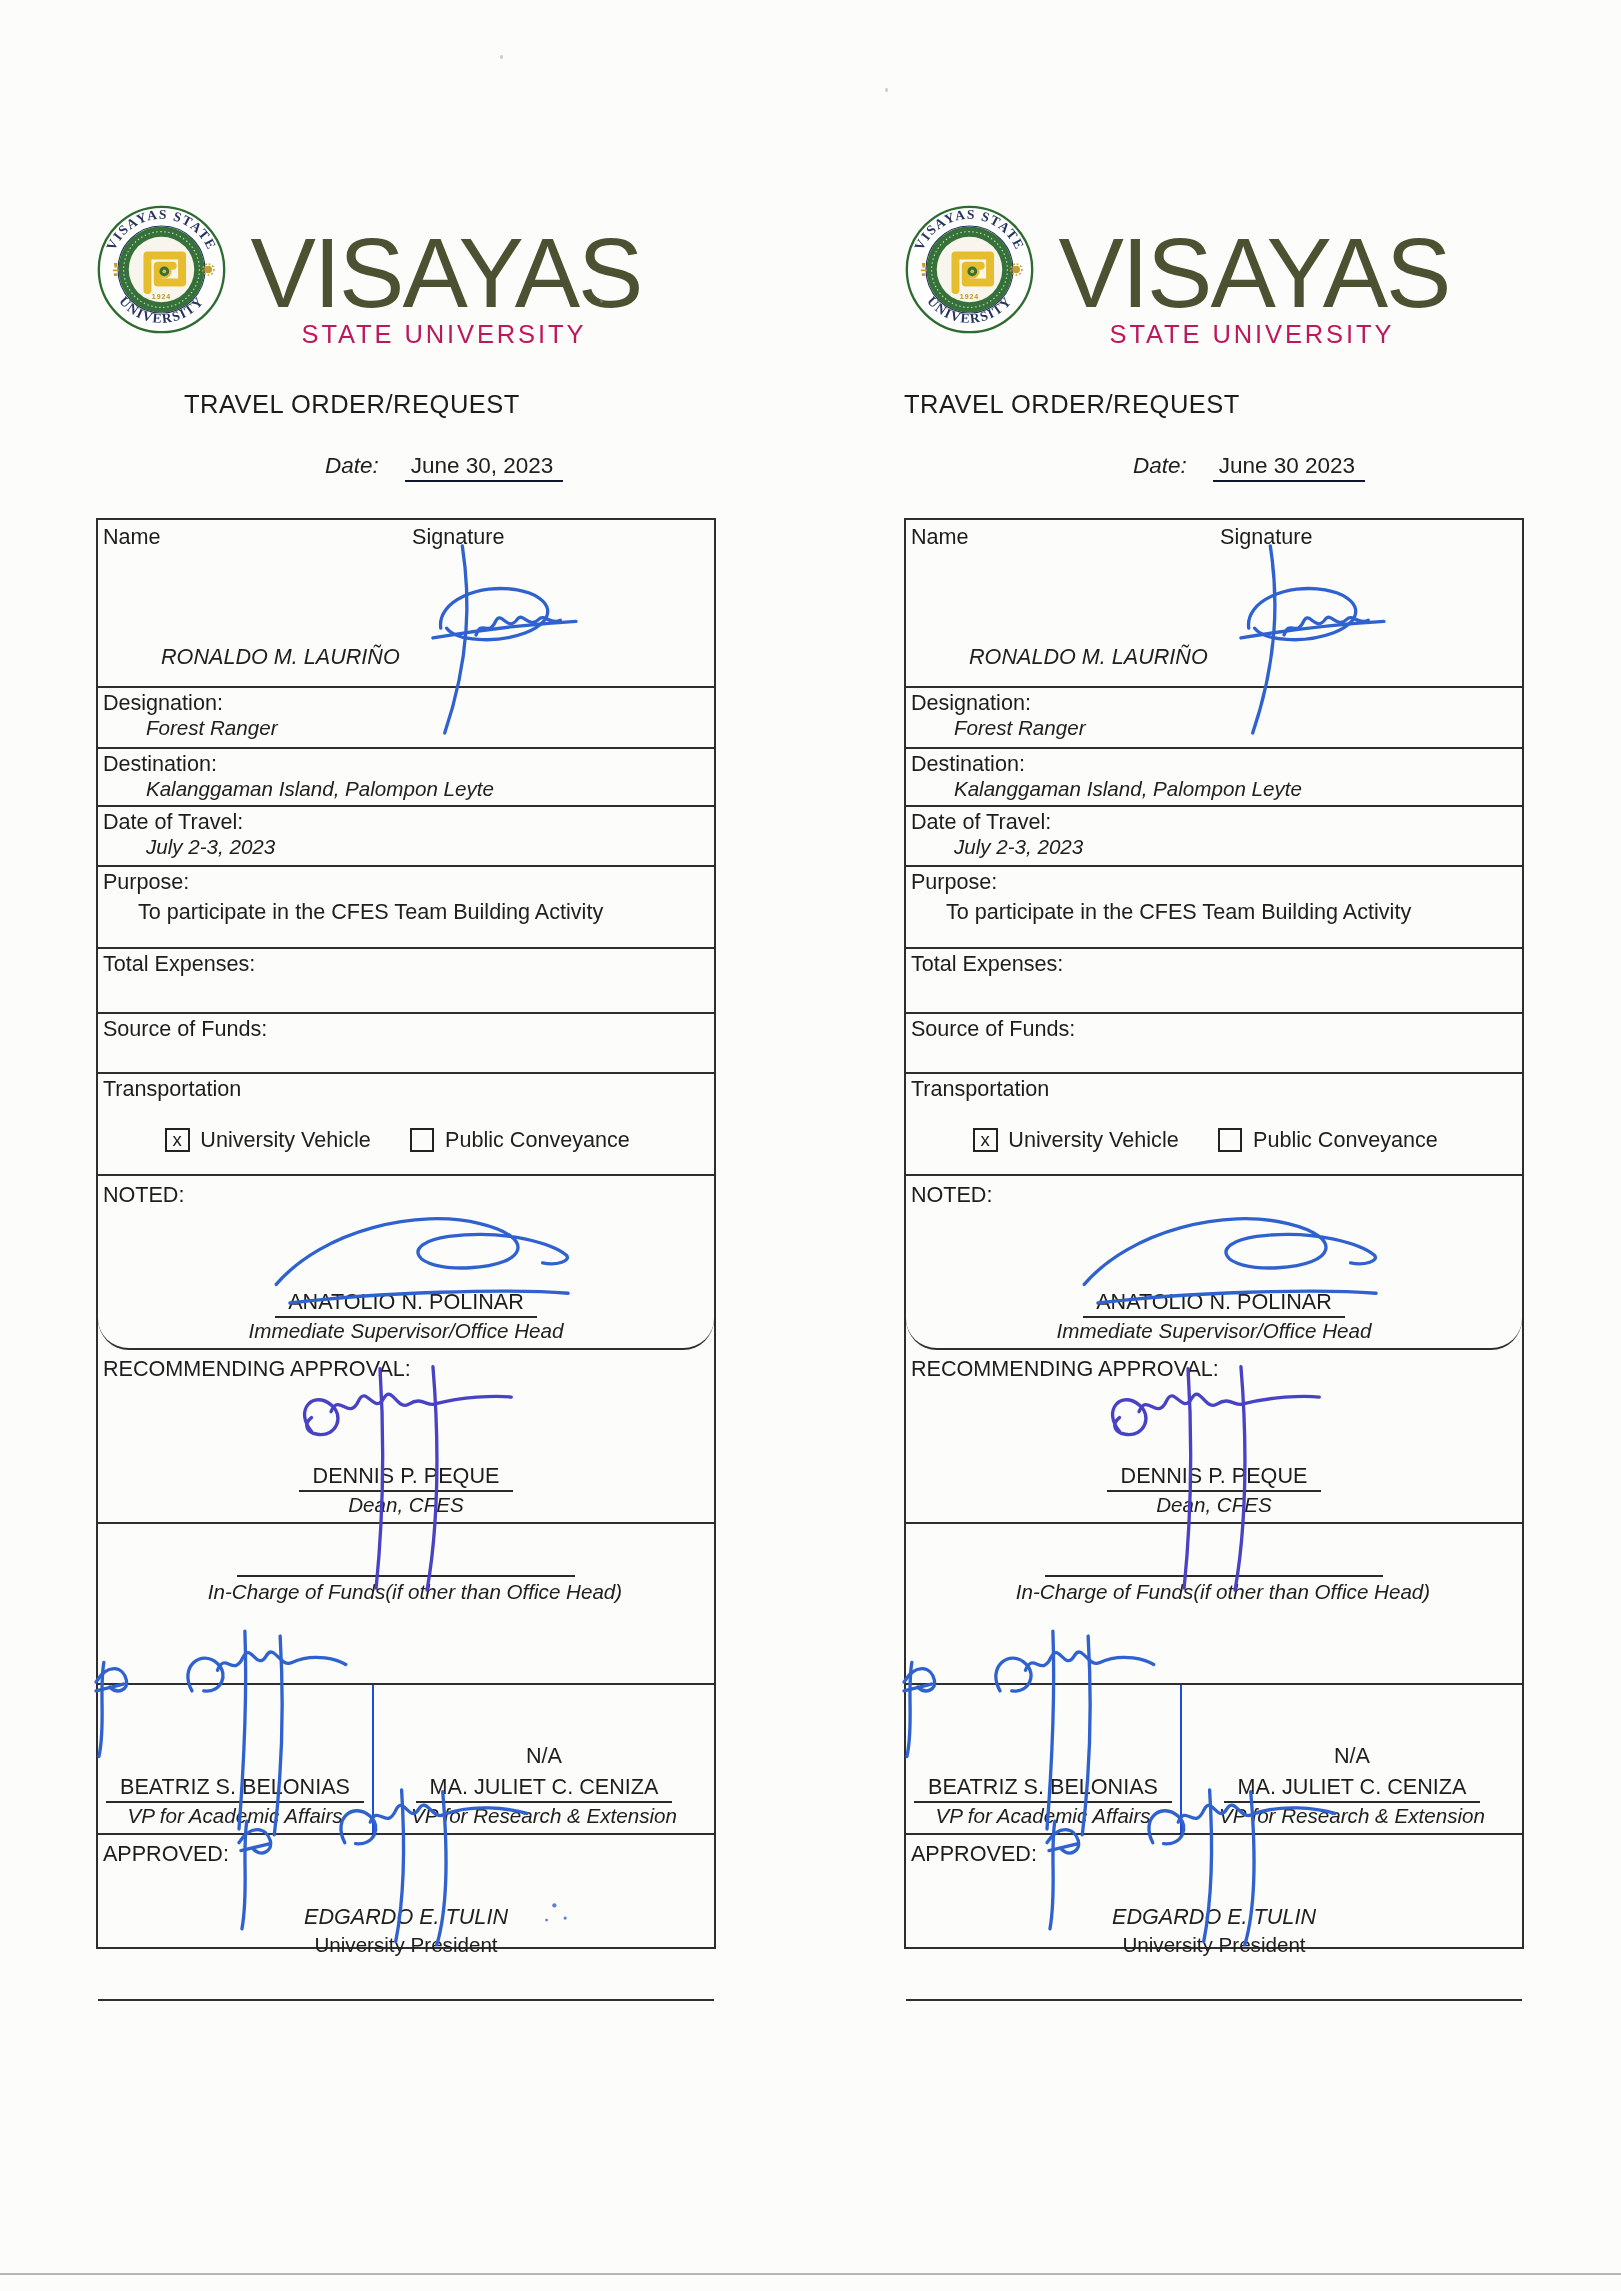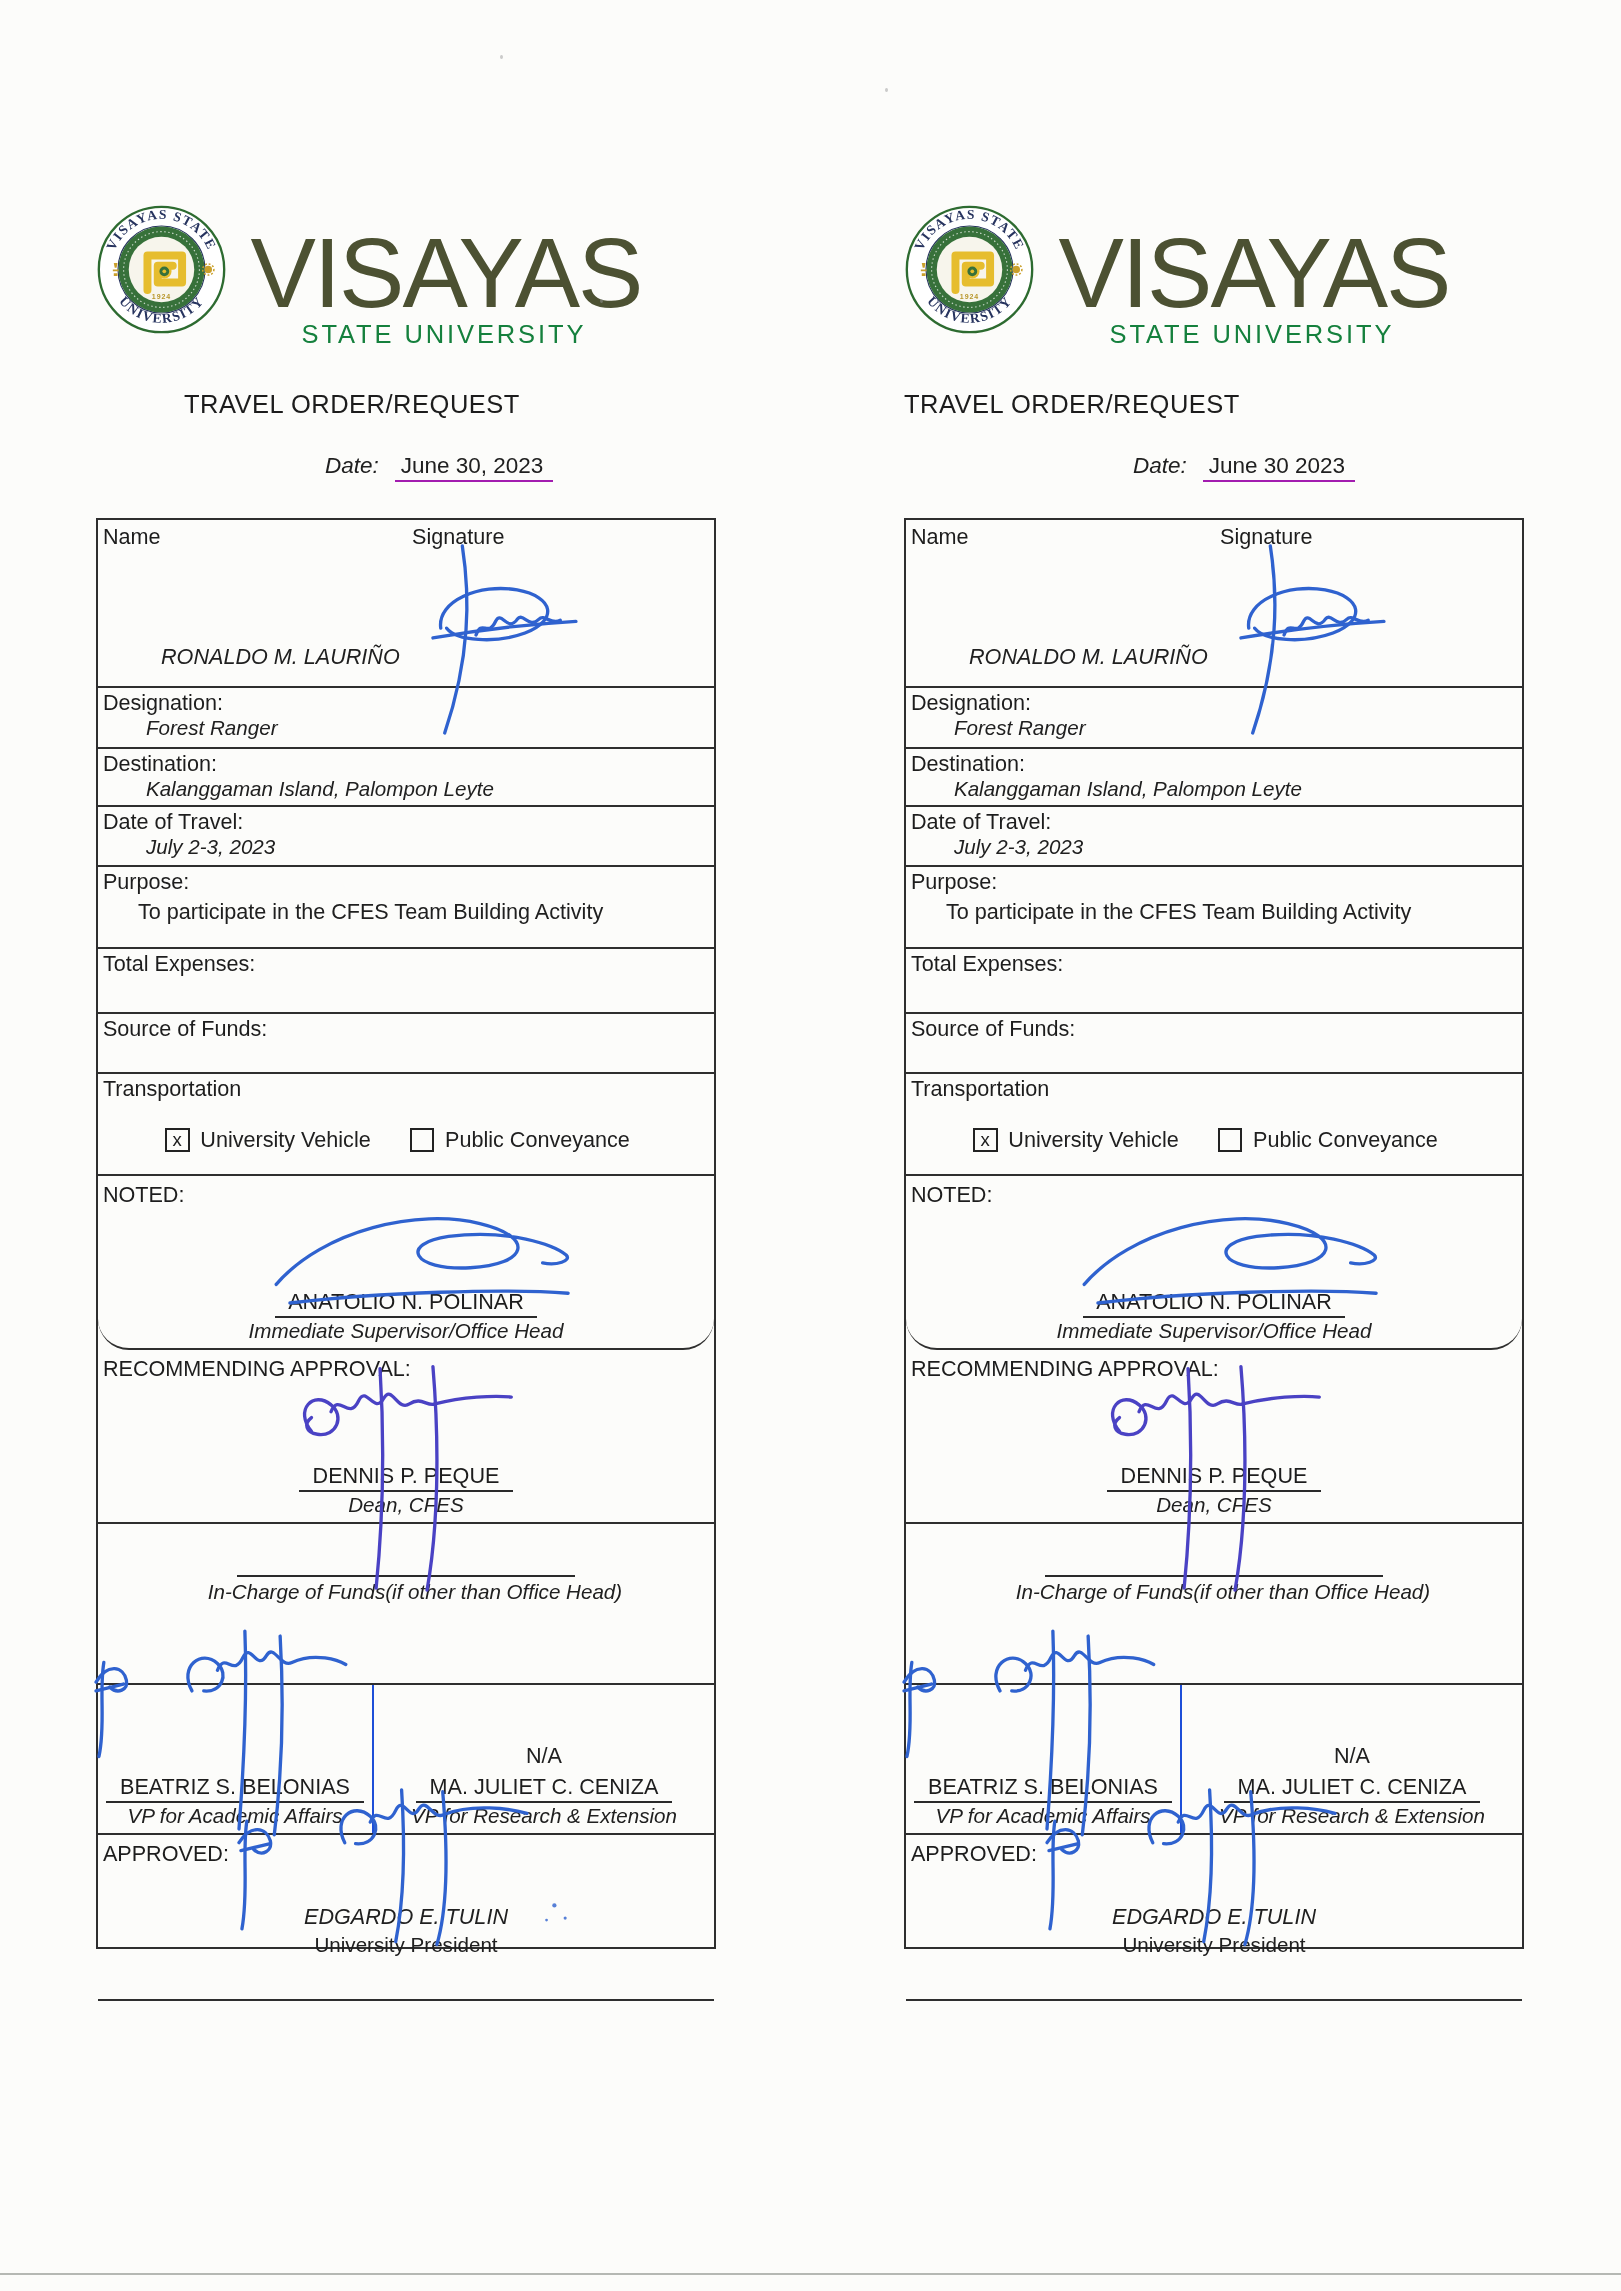--- a/index.html
+++ b/index.html
@@ -15,34 +15,34 @@
 
   
   .brand{position:absolute;top:202px;left:0;display:flex;align-items:flex-start;}
   .seal{width:131px;height:135px;flex:0 0 auto;}
   .wordmark-block{margin-left:23.5px;margin-top:25.5px;}
   .wordmark{
     font-size:98px;line-height:0.92;font-weight:400;
     color:#4c5132;letter-spacing:-2px;
   }
   .wordmark-sub{
-    font-size:25.5px;letter-spacing:2.9px;color:#15803d;
+    font-size:25.5px;letter-spacing:2.9px;color:#be185d;
     padding-left:51px;margin-top:2px;
   }
 
   
   .form-title{
     position:absolute;top:390px;left:0;width:620px;
     font-size:25.5px;letter-spacing:0.5px;color:#1c1c1c;
     padding-left:88px;
   }
   .form-copy.right .form-title{padding-left:0;}
   .date-line{position:absolute;top:453px;left:0;width:620px;padding-left:229px;font-size:22.5px;}
   .date-label{font-style:italic;}
-  .date-value{margin-left:16px;border-bottom:2px solid #a21caf;padding:0 9.8px 2px 5.9px;}
+  .date-value{margin-left:26px;border-bottom:2px solid #0f172a;padding:0 9.8px 2px 5.9px;}
 
   
   .form-table{
     position:absolute;top:518px;left:0;width:620px;height:1431px;
     border:2px solid #2e2e2e;box-sizing:border-box;background:transparent;
   }
   .trow{position:relative;border-bottom:2px solid #2e2e2e;box-sizing:border-box;}
   .trow:last-child{border-bottom:none;}
   .lbl{font-size:21.6px;color:#1d1d1d;}
   .val-i{font-size:20.6px;font-style:italic;}

